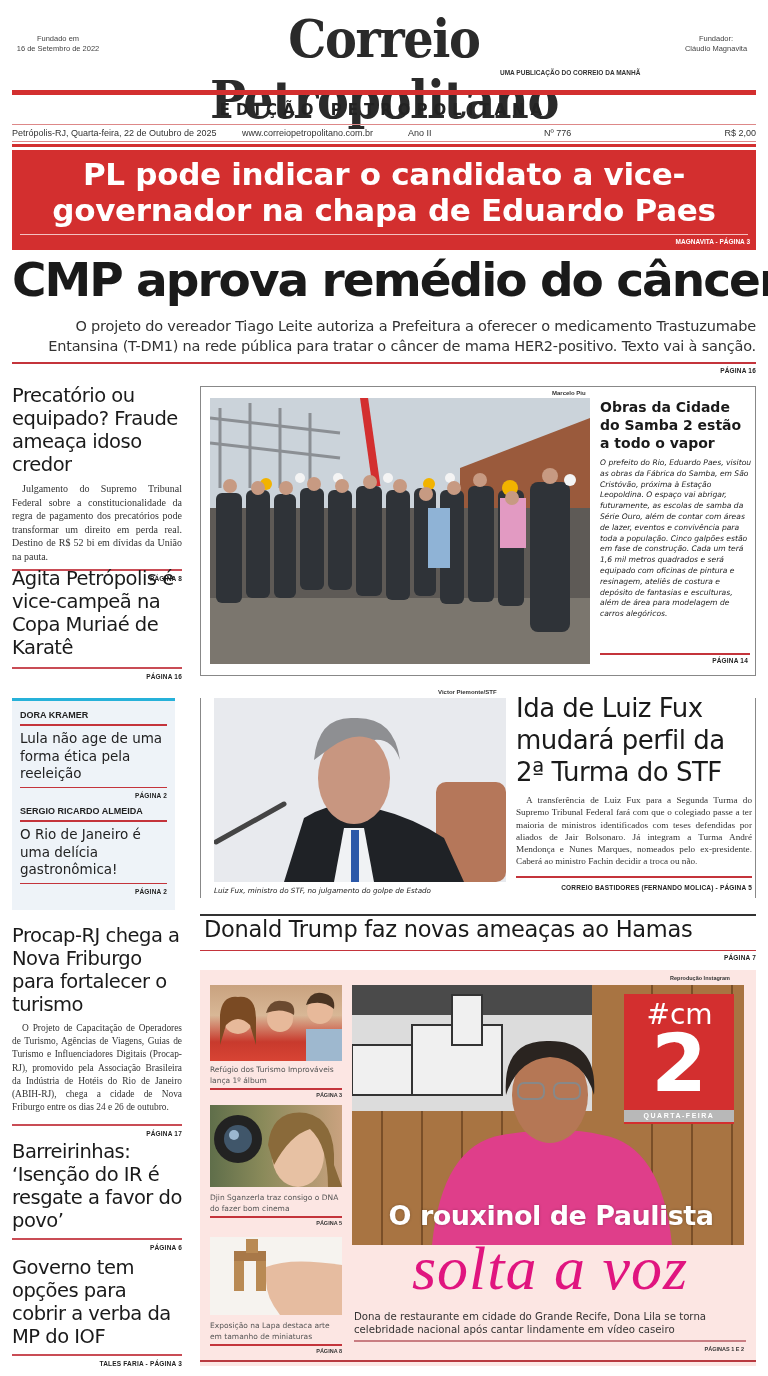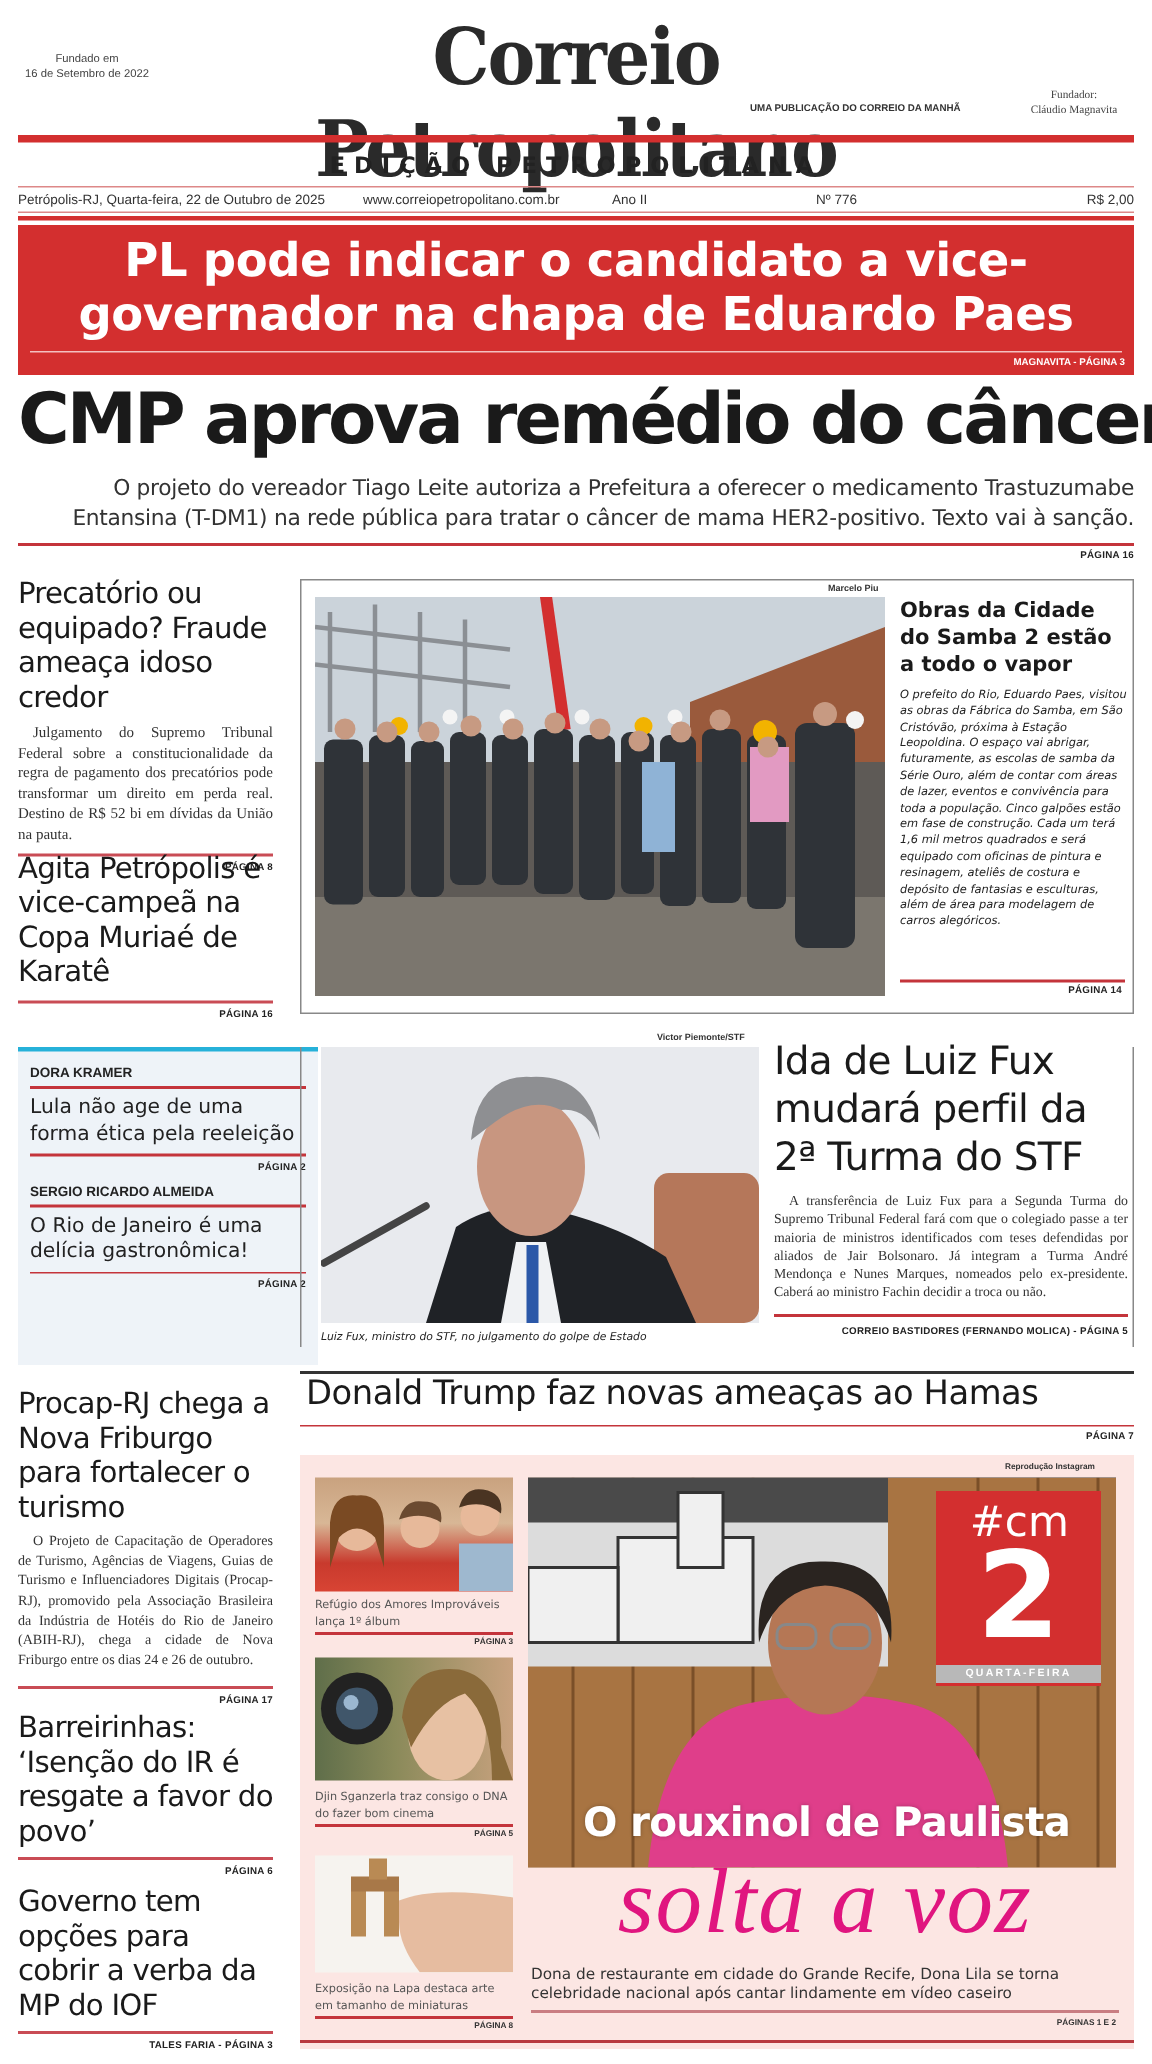--- a/index.html
+++ b/index.html
@@ -3,21 +3,21 @@
 <meta charset="utf-8">
 <style>
   * { box-sizing: border-box; margin: 0; padding: 0; }
   body { width: 768px; height: 1376px; background: #fff; font-family: "DejaVu Sans", sans-serif; color: #1a1a1a; position: relative; overflow: hidden; }
   .abs { position: absolute; }
   .redline { height: 2px; background: #c4343b; }
   .pg { font-family: "Liberation Sans", sans-serif; font-weight: bold; font-size: 6.5px; text-align: right; letter-spacing: 0.2px; color: #222; }
 
   
   .mast-left { left: 12px; top: 34px; width: 92px; text-align: center; font-size: 7.5px; color: #444; line-height: 10px; font-family: "Liberation Sans", sans-serif; }
-  .mast-right { right: 12px; top: 34px; width: 80px; text-align: center; font-size: 7.5px; color: #444; line-height: 10px; font-family: Liberation Serif, serif; margin-top: 24px; }
+  .mast-right { right: 12px; top: 34px; width: 80px; text-align: center; font-size: 7.5px; color: #444; line-height: 10px; font-family: Liberation Sans, sans-serif; }
   .mast-title { left: 104px; top: 8px; width: 560px; text-align: center; font-family: "DejaVu Serif", serif; font-weight: bold; font-size: 52px; letter-spacing: -1.5px; color: #2a2a2a; transform: scaleX(0.92); transform-origin: center; }
   .mast-sub { left: 500px; top: 69px; font-family: "Liberation Sans", sans-serif; font-weight: bold; font-size: 6.5px; color: #333; }
   .topbar { left: 12px; top: 90px; width: 744px; height: 5px; background: #d32f2f; }
   .edition { left: 0; top: 101px; width: 768px; text-align: center; font-family: "DejaVu Sans", sans-serif; font-weight: bold; font-size: 15px; letter-spacing: 6px; color: #222; }
   .dateline { left: 12px; top: 124px; width: 744px; height: 18px; border-top: 1px solid #d88; border-bottom: 1px solid #d88; font-family: "Liberation Sans", sans-serif; font-size: 9px; color: #333; }
   .dateline span { position: absolute; top: 3px; }
   .thinbar { left: 12px; top: 144px; width: 744px; height: 3px; background: #d32f2f; }
 
   
   .banner { left: 12px; top: 150px; width: 744px; height: 100px; background: #d32f2f; }
@@ -39,21 +39,21 @@
   .lpg { margin-top: 4px; }
 
   
   .photo-frame { left: 200px; top: 386px; width: 556px; height: 290px; border: 1px solid #888; }
   .credit { font-family: "Liberation Sans", sans-serif; font-weight: bold; font-size: 6px; color: #333; }
   .photo { left: 210px; top: 398px; width: 380px; height: 266px; background: linear-gradient(180deg, #cfd6dd 0%, #b9c2cc 30%, #6e6a66 45%, #3c3a3a 60%, #555 80%, #7d7a72 100%); overflow: hidden; }
   .obras-h { left: 600px; top: 398px; width: 150px; font-family: "DejaVu Sans", sans-serif; font-weight: bold; font-size: 14px; line-height: 18px; color: #1a1a1a; }
   .obras-b { left: 600px; top: 458px; width: 152px; font-family: "DejaVu Sans", sans-serif; font-style: italic; font-size: 7.6px; line-height: 10.8px; color: #222; }
 
   
-  .colbox { left: 12px; top: 698px; width: 200px; height: 212px; background: #eef3f8; border-top: 3px solid #26b1d9; padding: 0 8px; }
+  .colbox { left: 12px; top: 698px; width: 163px; height: 212px; background: #eef3f8; border-top: 3px solid #26b1d9; padding: 0 8px; }
   .colname { font-family: "Liberation Sans", sans-serif; font-weight: bold; font-size: 9px; margin-top: 9px; color: #222; }
   .colrule { height: 2px; background: #c4343b; margin-top: 4px; }
   .colh { font-family: "DejaVu Sans", sans-serif; font-size: 13.5px; line-height: 17.5px; margin-top: 4px; color: #222; }
   .colrule2 { height: 1.5px; background: #c4343b; margin-top: 4px; }
 
   
   .fux-frame { left: 200px; top: 698px; width: 556px; height: 200px; border-left: 1px solid #888; border-right: 1px solid #888; }
   .fux-photo { left: 214px; top: 698px; width: 292px; height: 184px; background: linear-gradient(90deg, #eceef1 0%, #e6e8ec 50%, #dcdde0 100%); overflow: hidden; }
   .fux-cap { left: 214px; top: 886px; font-family: "DejaVu Sans", sans-serif; font-style: italic; font-size: 7.2px; color: #222; }
   .fux-h { left: 516px; top: 692px; width: 236px; font-family: "DejaVu Sans", sans-serif; font-size: 26px; line-height: 32px; color: #1a1a1a; letter-spacing: -0.5px; }
@@ -265,21 +265,21 @@
     <svg width="132" height="76" viewBox="0 0 132 76">
       <circle cx="28" cy="34" r="15" fill="#e7b99a"></circle>
         <path d="M10,30 Q12,10 28,12 Q46,10 46,34 L46,60 L40,40 Q28,28 16,40 L10,60 Z" fill="#7a4a23"></path>
       <circle cx="70" cy="34" r="13" fill="#e7b99a"></circle>
         <path d="M56,28 Q60,14 72,16 Q86,16 84,30 Q72,22 56,28 Z" fill="#6b4a30"></path>
       <circle cx="110" cy="26" r="13" fill="#e7b99a"></circle>
         <path d="M96,20 Q100,6 112,8 Q126,10 124,24 Q112,14 96,20 Z" fill="#4a3422"></path>
       <rect x="96" y="44" width="36" height="32" fill="#9eb8cf"></rect>
     </svg>
   </div>
-  <div class="cm-cap" style="margin-top:4px">Refúgio dos Amores Improváveis lança 1º álbum</div>
+  <div class="cm-cap" style="margin-top:4px">Refúgio dos Turismo Improváveis lança 1º álbum</div>
   <div class="cm-rule"></div>
   <div class="cm-pg">PÁGINA 3</div>
 </div>
 
 <div class="abs" style="left:210px; top:1105px; width:132px;">
   <div class="cm-small-img" style="height:82px; background:linear-gradient(90deg,#5f6e4a 0%,#8a8a5a 40%,#c9a27f 100%);">
     <svg width="132" height="82" viewBox="0 0 132 82">
       <circle cx="28" cy="34" r="24" fill="#222"></circle>
         <circle cx="28" cy="34" r="14" fill="#40566a"></circle>
         <circle cx="24" cy="30" r="5" fill="#9bb7d0"></circle>

